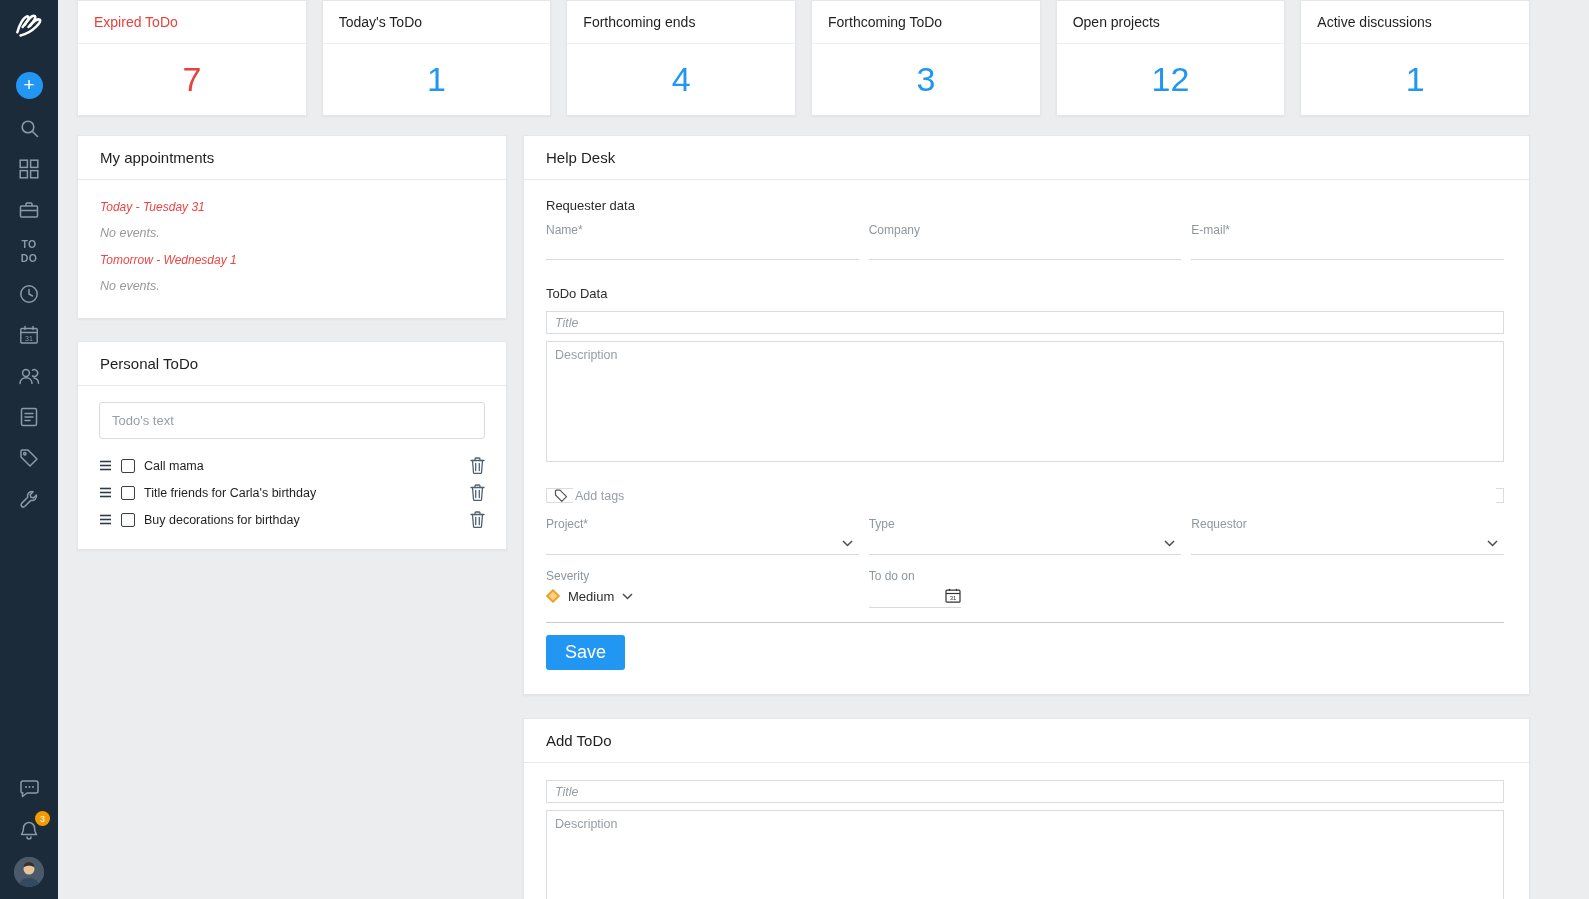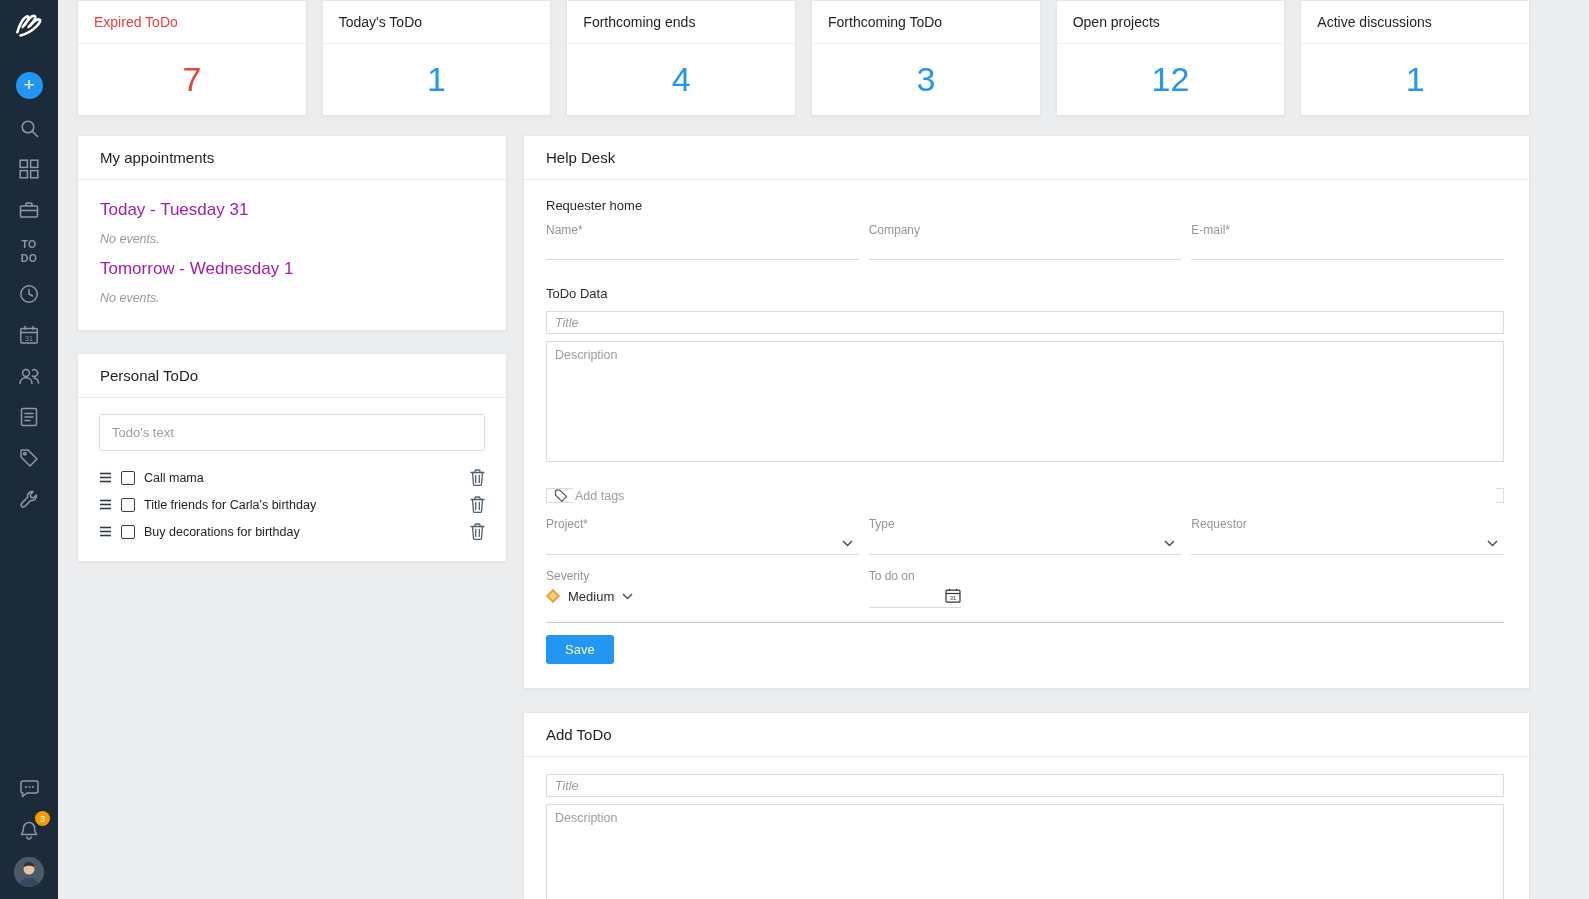--- a/index.html
+++ b/index.html
@@ -49,21 +49,21 @@
 
   .columns{display:flex;gap:16px;margin-top:19px;align-items:flex-start;}
   .left-col{flex:0 0 430px;display:flex;flex-direction:column;gap:22px;}
   .right-col{flex:1;min-width:0;display:flex;flex-direction:column;gap:23px;}
 
   .card{background:#fff;border:1px solid #e4e6e8;box-shadow:0 1px 2px rgba(0,0,0,.05);}
   .card-header{padding:13px 22px;font-size:15px;color:#1f1f1f;border-bottom:1px solid #e8eaec;}
 
   
   .appt-body{padding:20px 22px 12px;}
-  .appt-day{font-size:17px;color:#a21caf;margin:0 0 7px;}
+  .appt-day{font-size:12px;color:#ef4444;margin:0 0 7px;font-style:italic;}
   .appt-none{font-size:12.5px;color:#9a9a9a;font-style:italic;margin:12px 0 13px;}
 
   
   .todo-body{padding:16px 21px 16px;}
   .todo-input{width:100%;height:37px;border:1px solid #d9dcdf;border-radius:3px;padding:0 12px;
               font-size:13px;color:#444;outline:none;}
   .todo-list{margin-top:13px;}
   .todo-row{display:flex;align-items:center;height:27px;gap:9px;}
   .drag{color:#2f3b46;display:flex;cursor:grab;}
   .cb{width:14px;height:14px;border:1.6px solid #3a4045;border-radius:2px;background:#fff;
@@ -92,21 +92,21 @@
   .severity-ctl{display:flex;align-items:center;gap:8px;height:24px;font-size:13px;color:#2c2c2c;
                 cursor:pointer;}
   .diamond{width:10px;height:10px;background:#fcd185;border:2px solid #f0a22e;transform:rotate(45deg);
            flex:none;margin:0 2px;}
   .date-ctl{display:flex;align-items:center;width:92px;border-bottom:1px solid #d7dadd;height:24px;
             justify-content:space-between;}
   .date-input{border:0;width:62px;}
   .cal-btn{cursor:pointer;display:flex;}
   .hd-divider{border-top:1px solid #c7cacc;margin-top:14px;}
   .save-btn{margin-top:12px;background:var(--accent);color:#fff;border:0;border-radius:3px;
-            font-size:13px;padding:7px 19px;cursor:pointer;}
+            font-size:18px;padding:7px 19px;cursor:pointer;}
 
   
   .at-body{padding:17px 25px 24px 22px;}
 </style>
 </head>
 <body>
 
 <div class="sidebar">
   <div class="sb-logo">
     <svg width="36" height="36" viewBox="0 0 34 34" fill="none" stroke="#fff" stroke-width="2.4" stroke-linecap="round">
@@ -319,21 +319,21 @@
         </div>
       </div>
     </div>
 
     <div class="right-col">
 
       <div class="card">
         <div class="card-header">Help Desk</div>
         <div class="hd-body">
 
-          <div class="section-label">Requester home</div>
+          <div class="section-label">Requester data</div>
           <div class="grid3">
             <div>
               <div class="f-label">Name*</div>
               <input class="u-input" style="">
             </div>
             <div>
               <div class="f-label">Company</div>
               <input class="u-input" style="">
             </div>
             <div>

